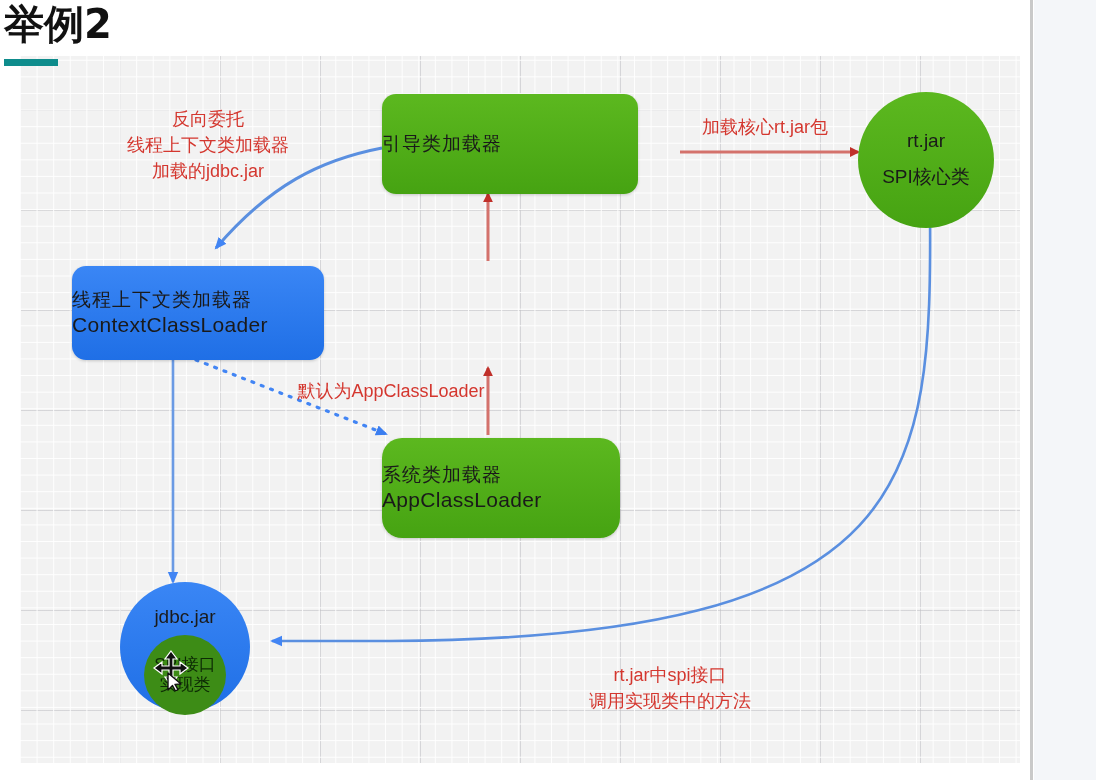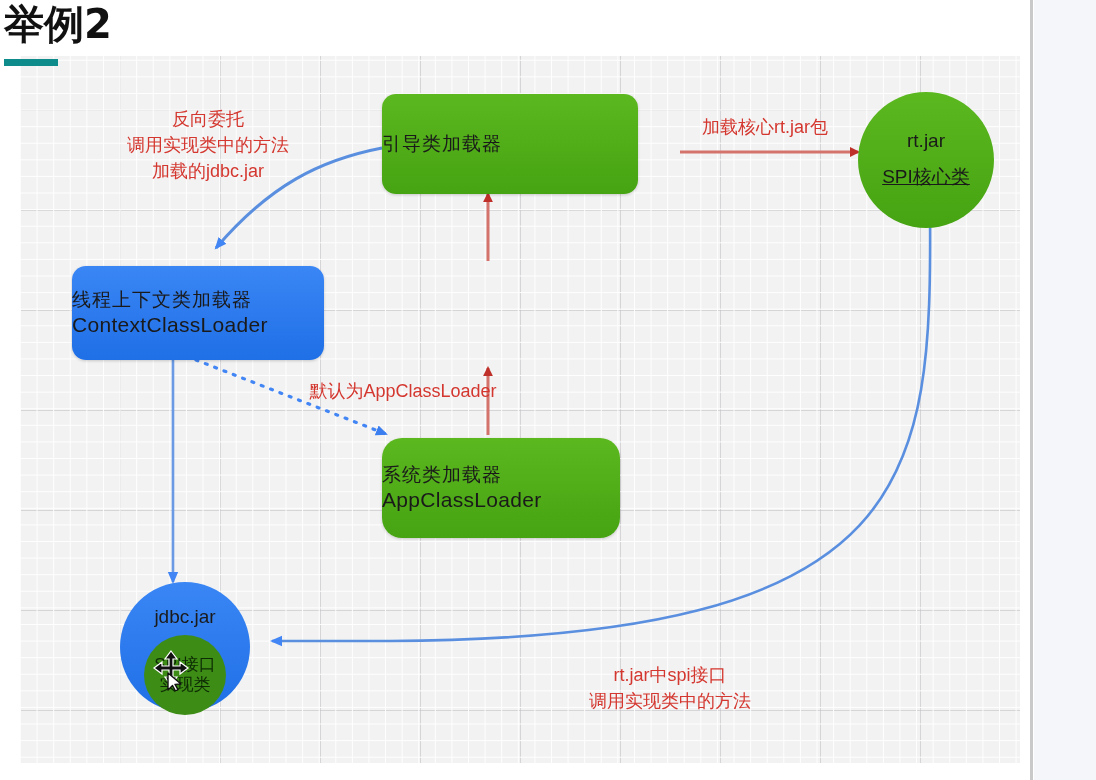--- a/index.html
+++ b/index.html
@@ -67,21 +67,21 @@
   .node .en{font-size:21px;letter-spacing:.3px;}
   .green{background:#4caf1b;background:linear-gradient(#5cb81f,#46a312);}
   .blue{background:#2b7cf0;background:linear-gradient(#3a86f5,#1f6fe6);}
 
   .circle{
     position:absolute;border-radius:50%;
     display:flex;flex-direction:column;align-items:center;justify-content:center;
     text-align:center;color:#1a1a1a;z-index:12;
   }
   .circle .l1{font-size:19px;}
-  .circle .l2{font-size:19px;margin-top:12px;text-decoration:underline;}
+  .circle .l2{font-size:19px;margin-top:12px;}
 
   .inner-circle{
     position:absolute;border-radius:50%;
     background:#3d8c16;
     display:flex;flex-direction:column;align-items:center;justify-content:center;
     text-align:center;color:#0d2b05;z-index:14;line-height:1.15;
   }
   .inner-circle span{font-size:17px;}
 
   
@@ -154,26 +154,26 @@
 
     <div class="circle blue" style="left:100px;top:572px;width:130px;height:130px;justify-content:flex-start;padding-top:24px;box-sizing:border-box;">
       <span class="l1">jdbc.jar</span>
     </div>
     <div class="inner-circle" style="left:124px;top:625px;width:82px;height:80px;">
       <span>SPI接口</span>
       <span>实现类</span>
     </div>
 
     <div class="note" style="left:78px;top:96px;width:220px;">反向委托
-调用实现类中的方法
+线程上下文类加载器
 加载的jdbc.jar</div>
 
     <div class="note" style="left:660px;top:104px;width:170px;">加载核心rt.jar包</div>
 
-    <div class="note" style="left:258px;top:368px;width:250px;">默认为AppClassLoader</div>
+    <div class="note" style="left:246px;top:368px;width:250px;">默认为AppClassLoader</div>
 
 
     <div class="note" style="left:520px;top:652px;width:260px;">rt.jar中spi接口
 调用实现类中的方法</div>
   </div>
 
   <div class="title">举例2</div>
   <div class="title-underline"></div>
 
   <svg class="cursor" style="left:148px;top:645px;width:46px;height:46px;" viewBox="0 0 46 46">

